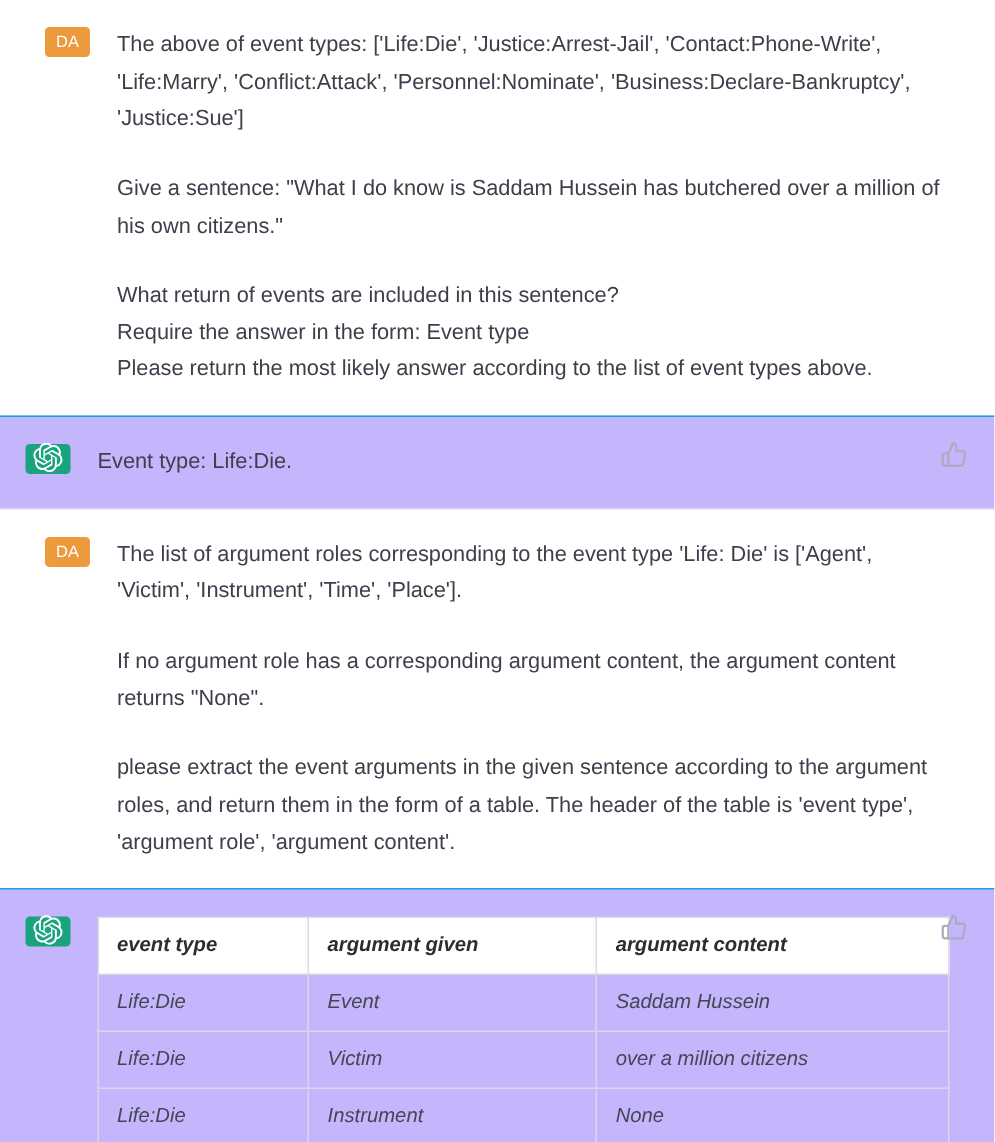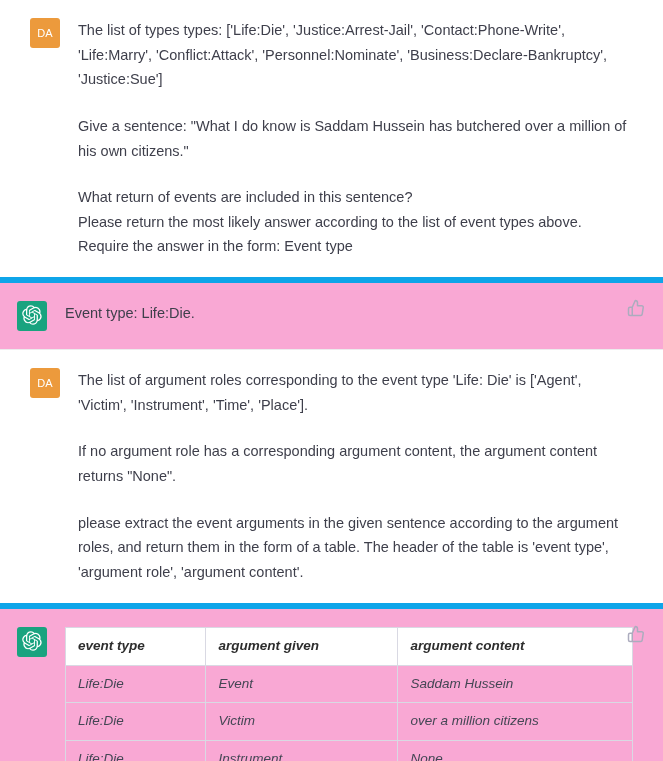--- a/index.html
+++ b/index.html
@@ -10,23 +10,23 @@
     background: #ffffff;
     width: 663px;
   }
   .msg {
     display: flex;
     padding: 18px 30px 18px 30px;
     gap: 18px;
     position: relative;
   }
   .msg-user { background: #ffffff; }
-  .msg-bot { background: #f9a8d4; border-top: 6px solid #0ea5e9; border-bottom: 1px solid #ececed; padding-left: 17px; }
+  .msg-bot { background: #c4b5fd; border-top: 1px solid #0ea5e9; border-bottom: 1px solid #ececed; padding-left: 17px; }
   .avatar {
-    width: 30px; height: 30px;
+    width: 30px; height: 20px;
     flex: 0 0 30px;
     border-radius: 3px;
     display: flex; align-items: center; justify-content: center;
     font-size: 11px; font-weight: 500;
     color: #fff;
   }
   .avatar-user { background: #ec9a3c; }
   .avatar-bot { background: #19a37f; }
   .avatar-bot svg { width: 20px; height: 20px; }
   .content { flex: 1; line-height: 1.7; color: #3e3f4b; font-size: 14.5px; }
@@ -59,25 +59,25 @@
   td { color: #444654; margin-left: 24px; }
 </style>
 </head>
 <body>
 
 <div class="msg msg-user">
   <div class="avatar avatar-user">
     <span>DA</span>
   </div>
   <div class="content">
-    <p>The list of types types: ['Life:Die', 'Justice:Arrest-Jail', 'Contact:Phone-Write', 'Life:Marry', 'Conflict:Attack', 'Personnel:Nominate', 'Business:Declare-Bankruptcy', 'Justice:Sue']</p>
+    <p>The above of event types: ['Life:Die', 'Justice:Arrest-Jail', 'Contact:Phone-Write', 'Life:Marry', 'Conflict:Attack', 'Personnel:Nominate', 'Business:Declare-Bankruptcy', 'Justice:Sue']</p>
     <p class="para-gap">Give a sentence: "What I do know is Saddam Hussein has butchered over a million of his own citizens."</p>
     <p class="para-gap">What return of events are included in this sentence?</p>
+    <p>Require the answer in the form: Event type</p>
     <p>Please return the most likely answer according to the list of event types above.</p>
-    <p>Require the answer in the form: Event type</p>
   </div>
 </div>
 
 <div class="msg msg-bot">
   <div class="avatar avatar-bot">
     <span>
       <svg viewBox="0 0 41 41" fill="none">
           <path d="M37.532 16.87a9.963 9.963 0 0 0-.856-8.184 10.078 10.078 0 0 0-10.855-4.835A9.964 9.964 0 0 0 18.306.5a10.079 10.079 0 0 0-9.614 6.977 9.967 9.967 0 0 0-6.664 4.834 10.08 10.08 0 0 0 1.24 11.817 9.965 9.965 0 0 0 .856 8.185 10.079 10.079 0 0 0 10.855 4.835 9.965 9.965 0 0 0 7.516 3.35 10.078 10.078 0 0 0 9.617-6.981 9.967 9.967 0 0 0 6.663-4.834 10.079 10.079 0 0 0-1.243-11.813ZM22.498 37.886a7.474 7.474 0 0 1-4.799-1.735c.061-.033.168-.091.237-.134l7.964-4.6a1.294 1.294 0 0 0 .655-1.134V19.054l3.366 1.944a.12.12 0 0 1 .066.092v9.299a7.505 7.505 0 0 1-7.49 7.496ZM6.392 31.006a7.471 7.471 0 0 1-.894-5.023c.06.036.162.099.237.141l7.964 4.6a1.297 1.297 0 0 0 1.308 0l9.724-5.614v3.888a.12.12 0 0 1-.048.103l-8.051 4.649a7.504 7.504 0 0 1-10.24-2.744ZM4.297 13.62A7.469 7.469 0 0 1 8.2 10.333c0 .068-.004.19-.004.274v9.201a1.294 1.294 0 0 0 .654 1.132l9.723 5.614-3.366 1.944a.12.12 0 0 1-.114.01L7.04 23.856a7.504 7.504 0 0 1-2.743-10.237Zm27.658 6.437-9.724-5.615 3.367-1.943a.121.121 0 0 1 .113-.01l8.052 4.648a7.498 7.498 0 0 1-1.158 13.528v-9.476a1.293 1.293 0 0 0-.65-1.132Zm3.35-5.043c-.059-.037-.162-.099-.236-.141l-7.965-4.6a1.298 1.298 0 0 0-1.308 0l-9.723 5.614v-3.888a.12.12 0 0 1 .048-.103l8.05-4.645a7.497 7.497 0 0 1 11.135 7.763Zm-21.063 6.929-3.367-1.944a.12.12 0 0 1-.065-.092v-9.299a7.497 7.497 0 0 1 12.293-5.756 6.94 6.94 0 0 0-.236.134l-7.965 4.6a1.294 1.294 0 0 0-.654 1.132l-.006 11.225Zm1.829-3.943 4.33-2.501 4.332 2.5v5l-4.331 2.5-4.331-2.5V18Z" fill="#fff"></path>
         </svg>
     </span>

